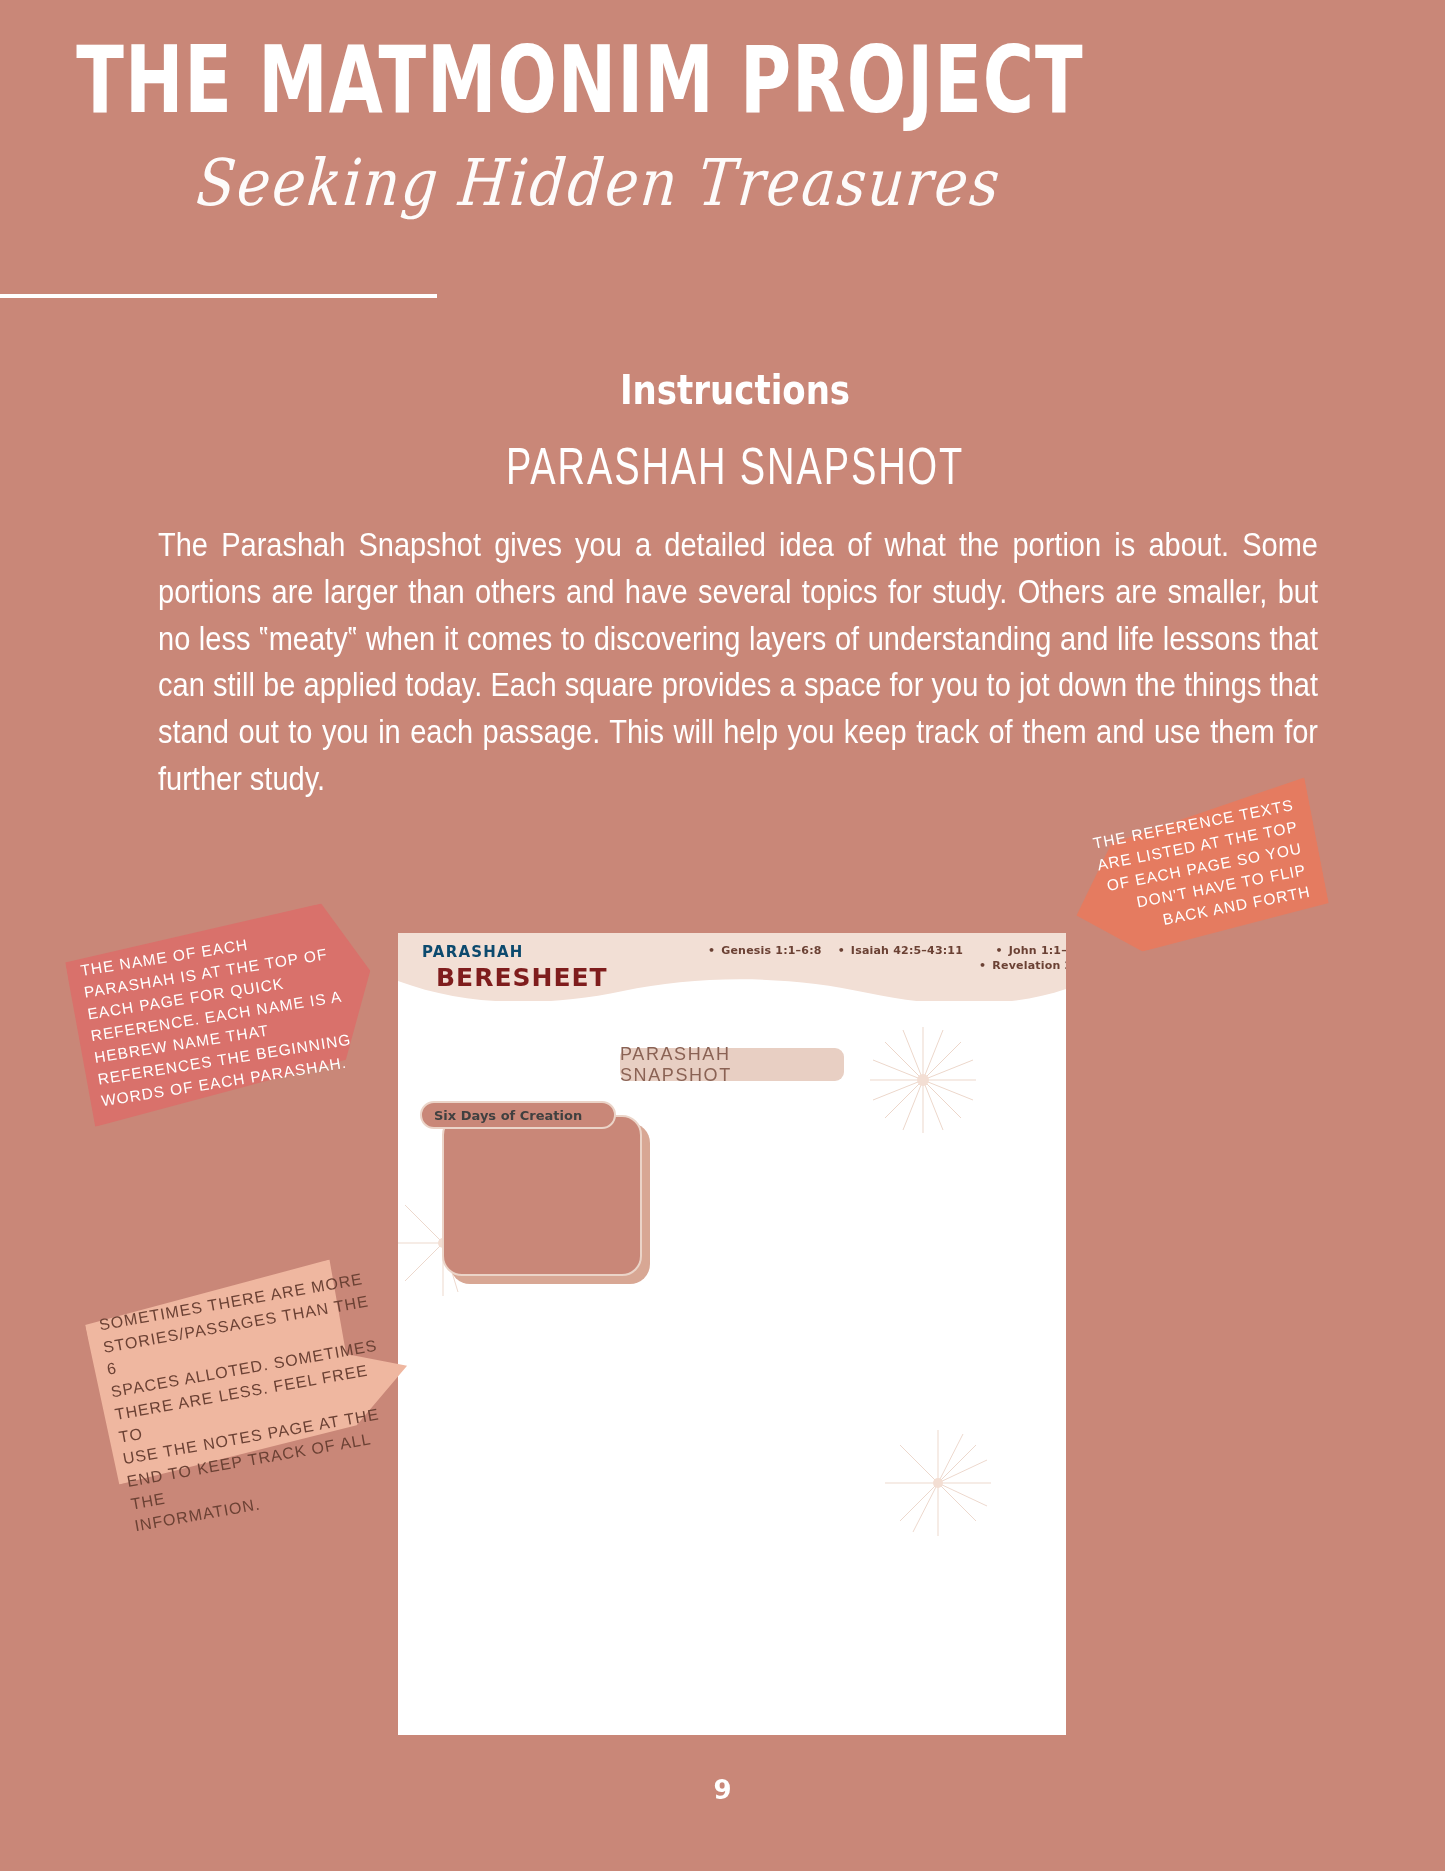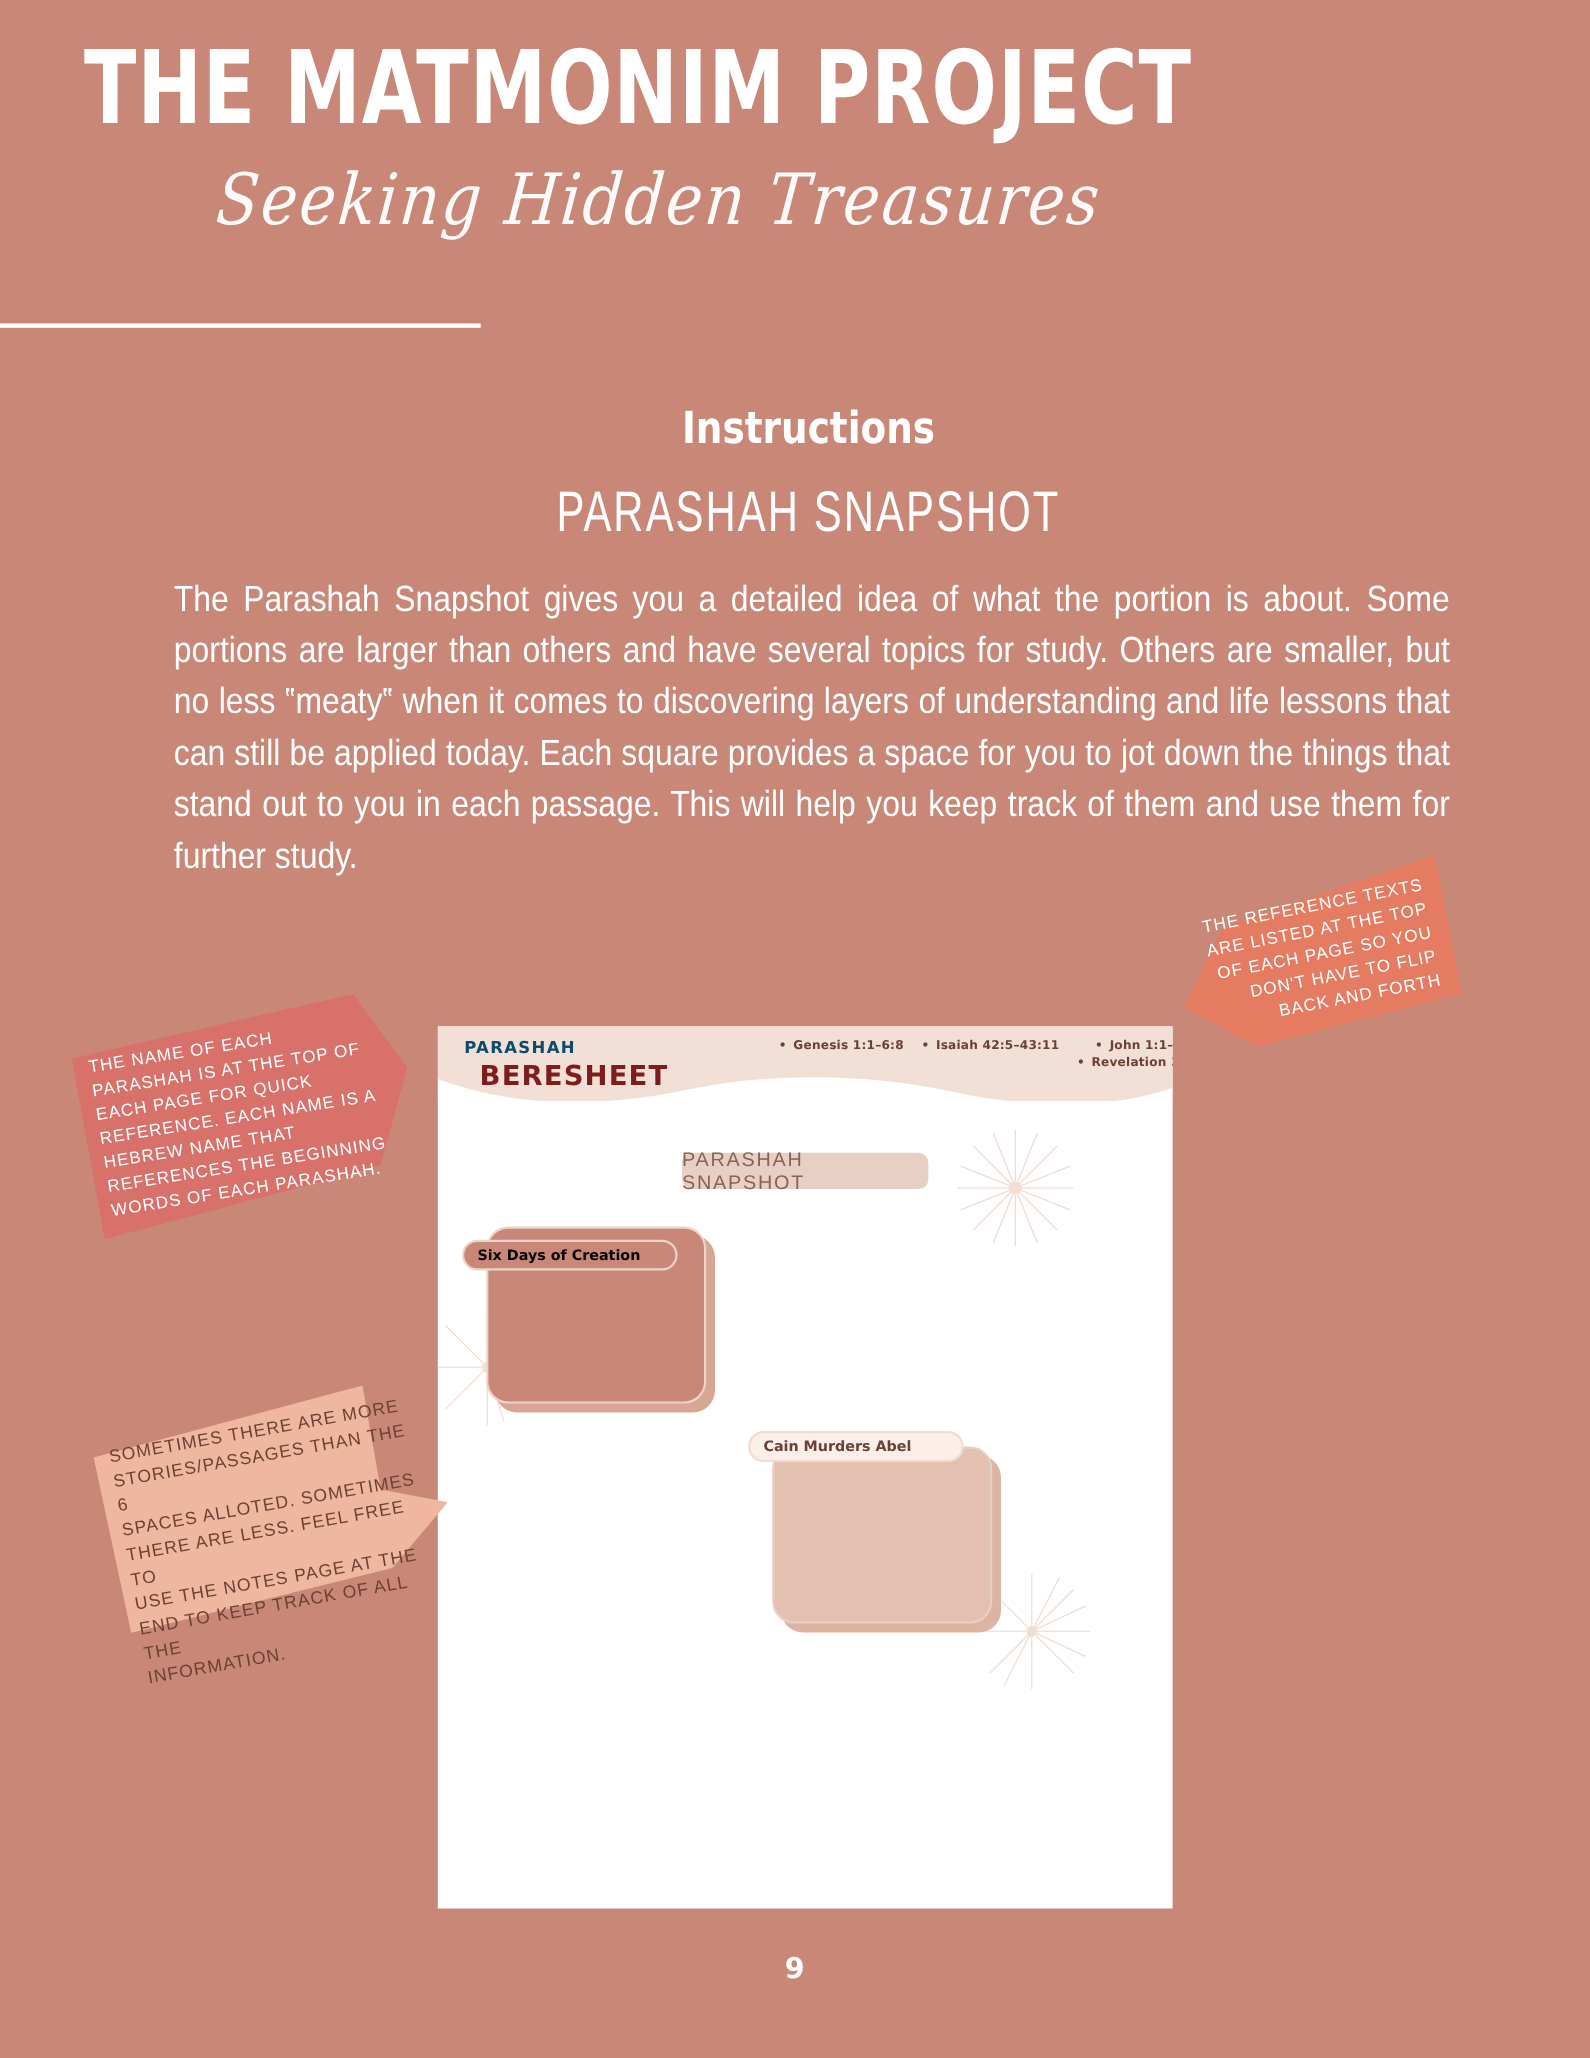--- a/index.html
+++ b/index.html
@@ -226,21 +226,21 @@
   }
 
   
   .card.light .shadow-box { background: #E9CFC2; }
   .card.light .main-box   { background: #FBEFE8; }
   .card.light .label-pill { background: #FBEFE8; }
 
   
   .card.dark .shadow-box { background: #D8A794; }
   .card.dark .main-box   { background: #C98778; border-color: #EBD4C8; }
-  .card.dark .label-pill { background: #C98778; border-color: #EBD4C8; color: #000000; margin-top: 26px; }
+  .card.dark .label-pill { background: #C98778; border-color: #EBD4C8; color: #404040; }
 
   
   .card.mid .shadow-box { background: #E0BCAB; }
   .card.mid .main-box   { background: #E8C8B8; }
   .card.mid .label-pill { background: #FBEFE8; }
 
   
   .sparkle { position: absolute; pointer-events: none; }
 
   
@@ -404,25 +404,20 @@
     </div>
 
     <div class="card dark" style="left:22px; top:168px;">
       <div class="shadow-box"></div>
       <div class="main-box"></div>
       <div class="label-pill">Six Days of Creation</div>
     </div>
 
 
 
-    <div class="card light" style="left:282px; top:368px;">
-      <div class="shadow-box" style="background:#DDB3A1;"></div>
-      <div class="main-box" style="background:#E3C0AF;"></div>
-      <div class="label-pill">Cain Murders Abel</div>
-    </div>
 
 
 
   </div>
 
   <div class="callout" id="callout-name">
     <div class="co-shape">
       <svg width="300" height="185" viewBox="0 0 300 185" preserveAspectRatio="none">
         <path d="M0,18 L262,0 L300,74 L262,158 L4,185 Z" fill="#D9716B"></path>
       </svg>

